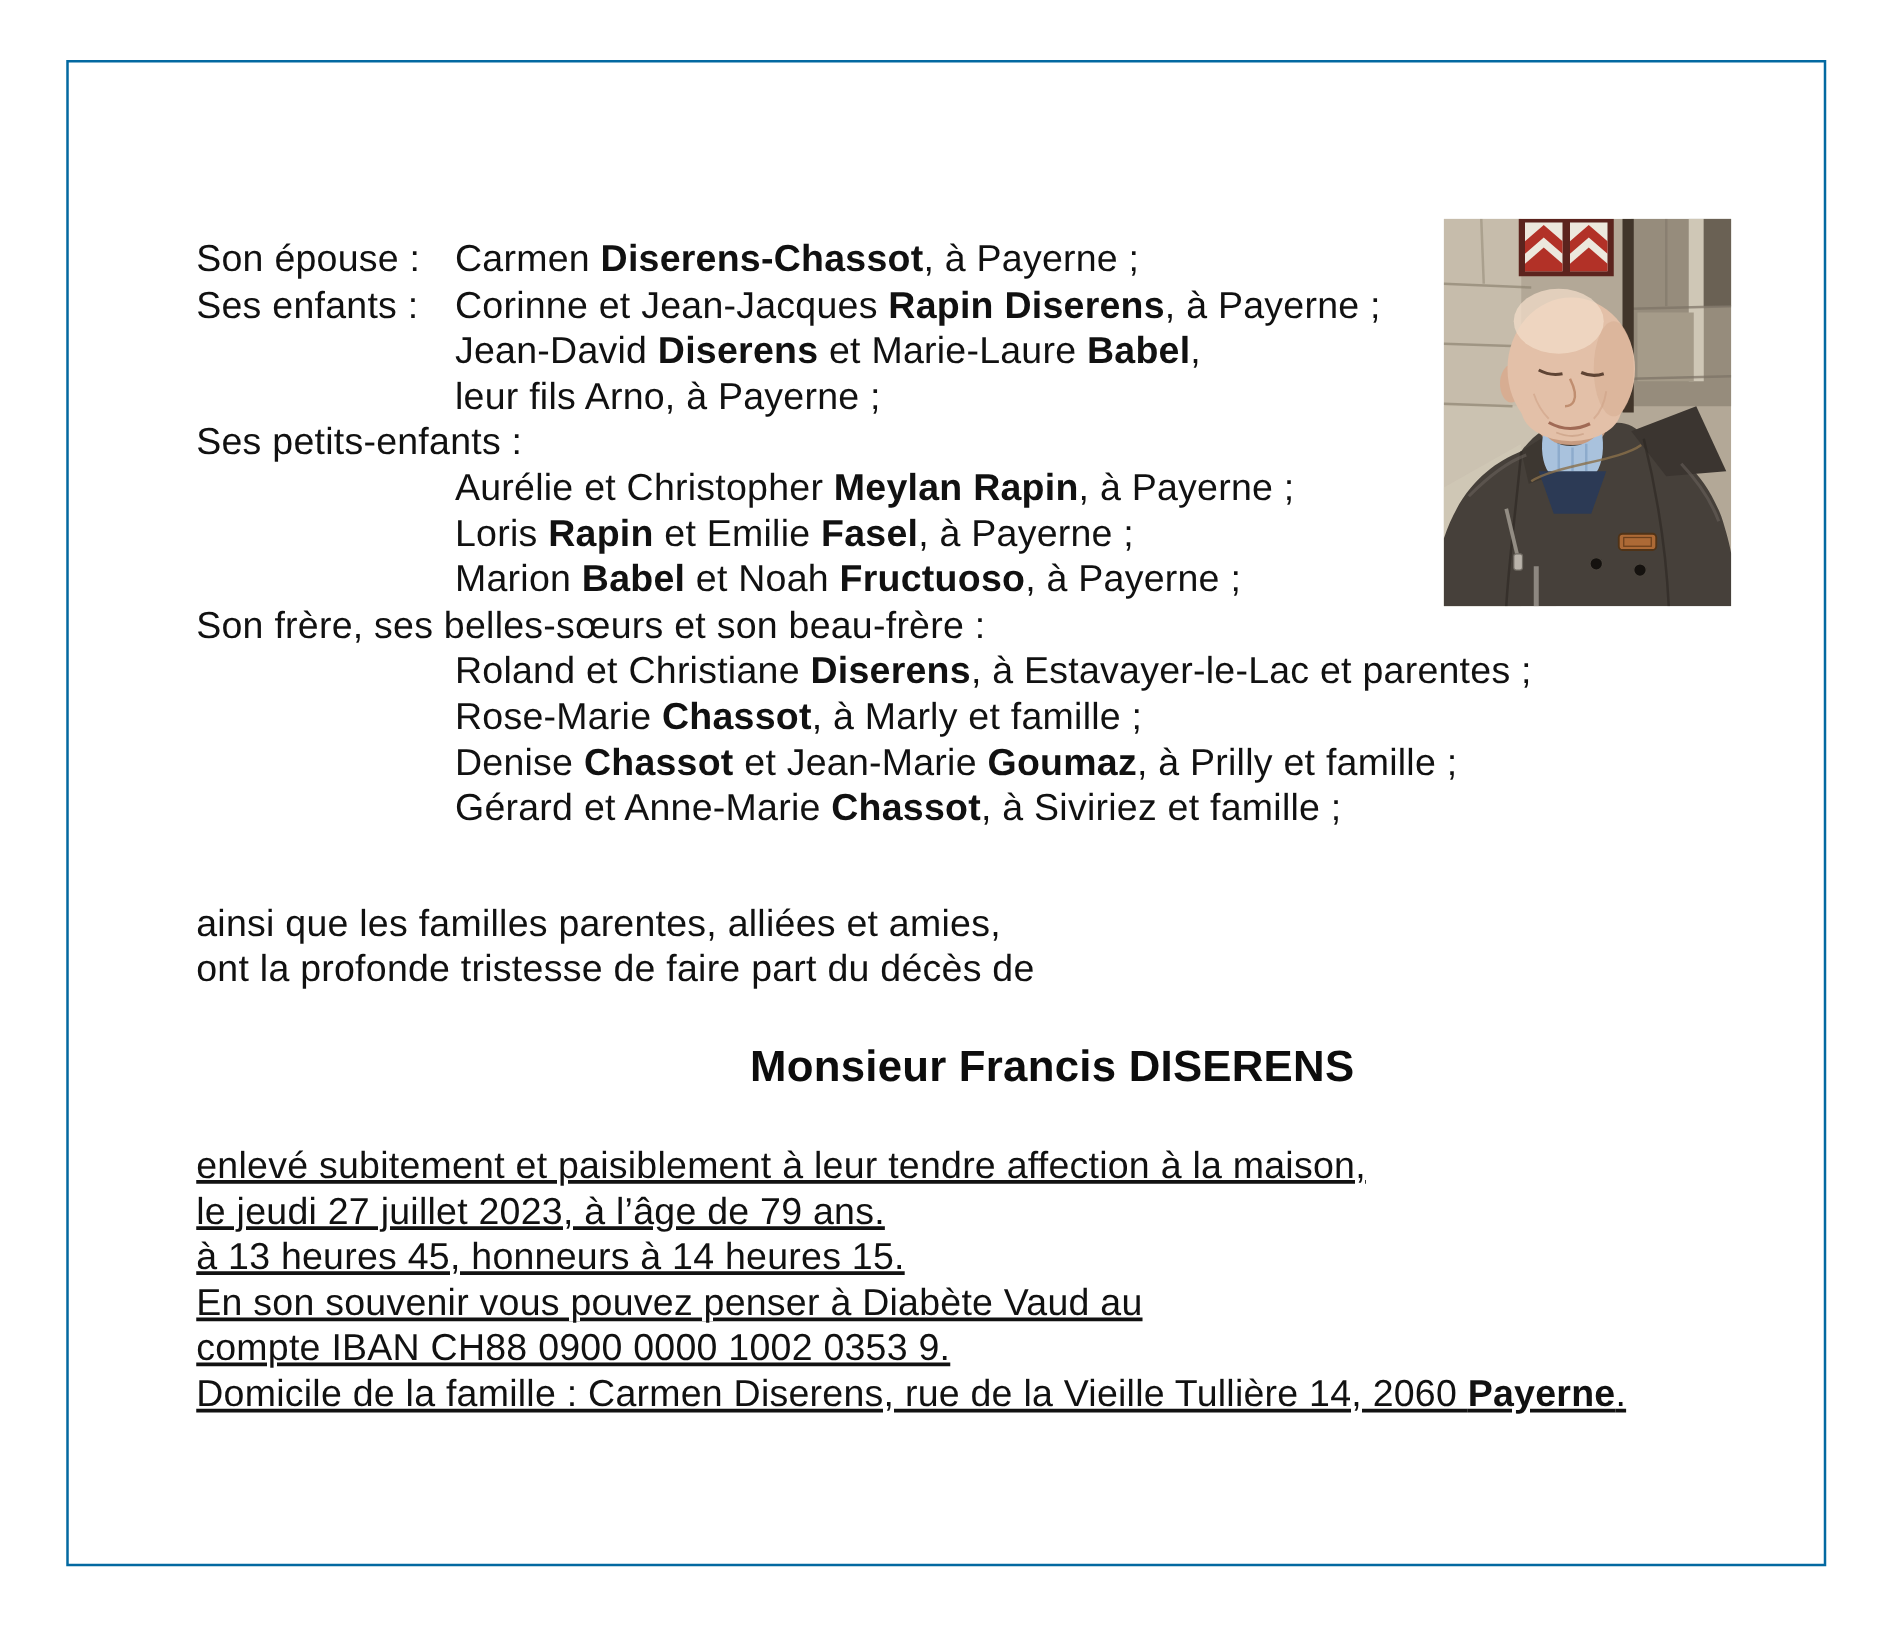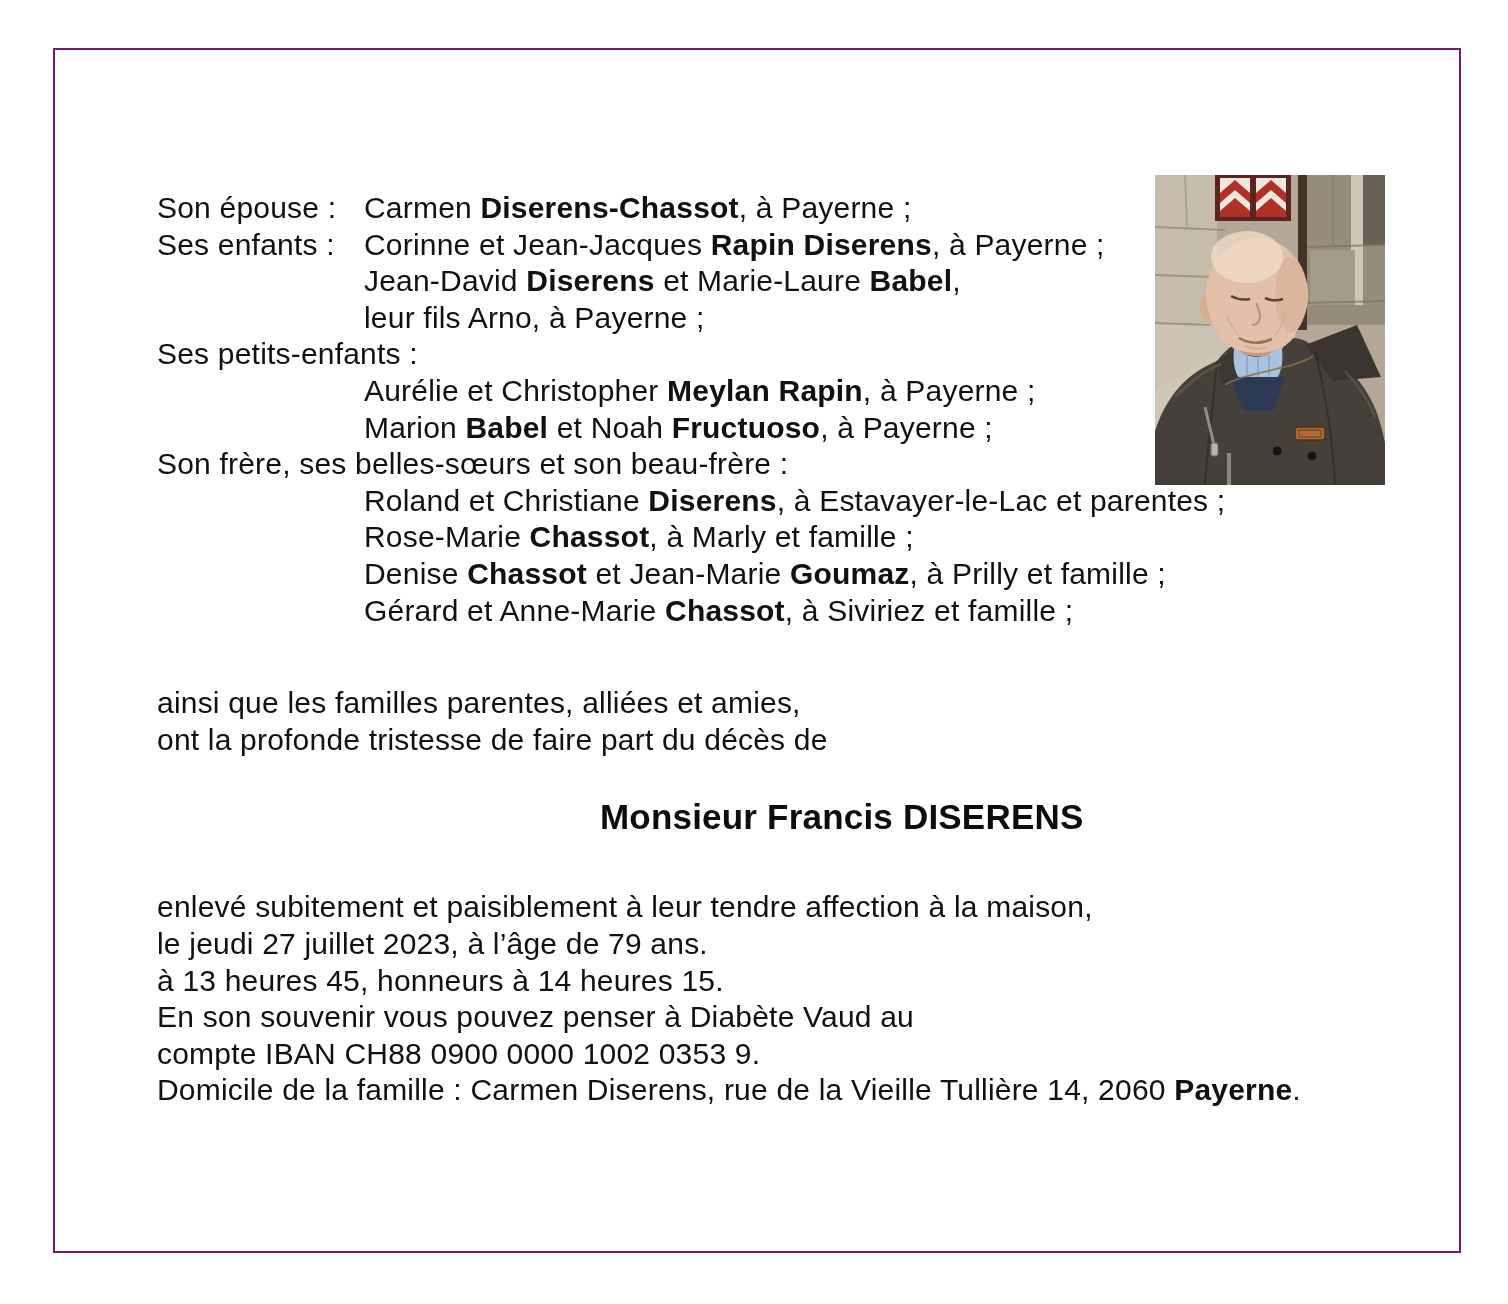--- a/index.html
+++ b/index.html
@@ -8,21 +8,21 @@
     width:1508px;height:1304px;
     background:#ffffff;
     font-family:"Liberation Sans", sans-serif;
     color:#111111;
     overflow:hidden;
   }
   .frame{
     position:absolute;
     left:53px;top:48px;
     width:1404px;height:1201px;
-    border:2px solid #701a75;
+    border:2px solid #0369a1;
     background:#ffffff;
   }
   .content{
     position:absolute;
     left:102px;top:140px;
     font-size:30px;
     line-height:36.6px;
     white-space:nowrap;
     letter-spacing:0.2px;
   }
@@ -31,21 +31,21 @@
   .fam-content{display:block;padding-left:207px;}
   .intro{margin-top:56px;}
   .intro-line{height:36.6px;}
   .title{
     margin:39px 0 0 443px;
     font-size:35px;
     font-weight:bold;
     line-height:40px;
     color:#0d0d0d;
   }
-  .details{margin-top:52px;}
+  .details{margin-top:41px;text-decoration:underline;}
   .detail-line{height:36.6px;}
   b{font-weight:bold;}
   .photo{
     position:absolute;
     left:1100px;top:125px;
     width:230px;height:310px;
   }
   .photo svg{display:block;}
 </style>
 </head>
@@ -72,20 +72,24 @@
             <span class="fam-label"></span>
             <span class="fam-content"><span>leur fils Arno, à Payerne ;</span></span>
           </div>
           <div class="fam-row">
             <span class="fam-label">Ses petits-enfants :</span>
             <span class="fam-content"></span>
           </div>
           <div class="fam-row">
             <span class="fam-label"></span>
             <span class="fam-content"><span>Aurélie et Christopher </span><b>Meylan Rapin</b><span>, à Payerne ;</span></span>
+          </div>
+          <div class="fam-row">
+            <span class="fam-label"></span>
+            <span class="fam-content"><span>Loris </span><b>Rapin</b><span> et Emilie </span><b>Fasel</b><span>, à Payerne ;</span></span>
           </div>
           <div class="fam-row">
             <span class="fam-label"></span>
             <span class="fam-content"><span>Marion </span><b>Babel</b><span> et Noah </span><b>Fructuoso</b><span>, à Payerne ;</span></span>
           </div>
           <div class="fam-row">
             <span class="fam-label">Son frère, ses belles-sœurs et son beau-frère :</span>
             <span class="fam-content"></span>
           </div>
           <div class="fam-row">

